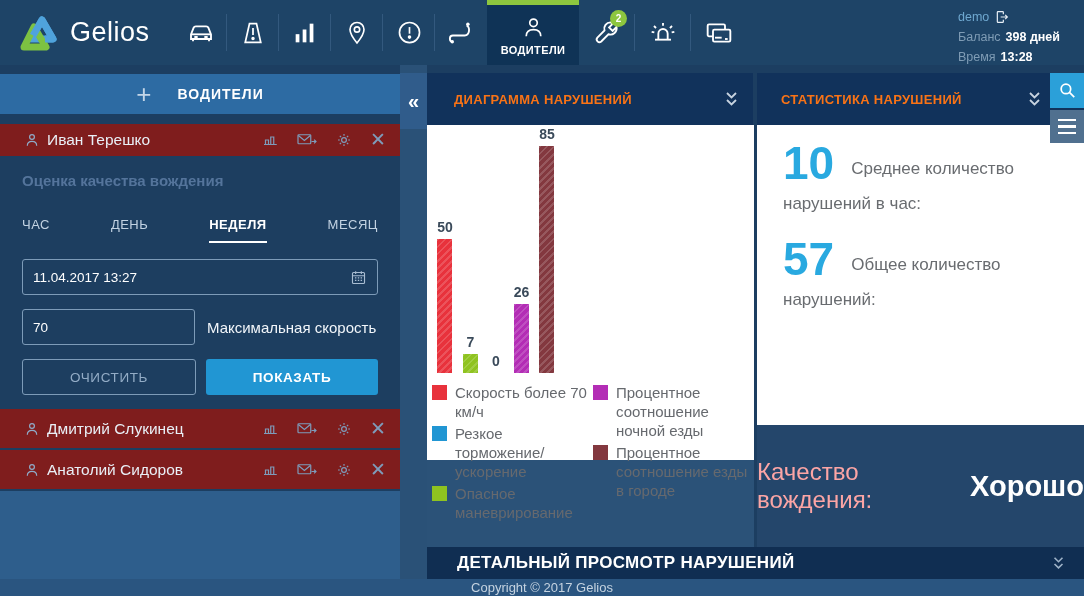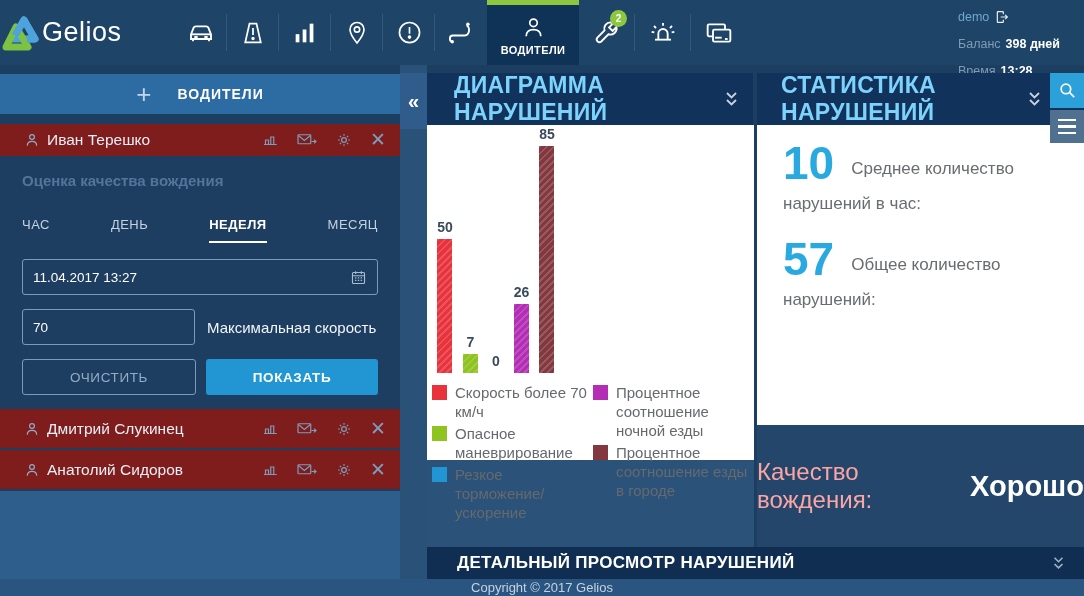--- a/index.html
+++ b/index.html
@@ -2,29 +2,29 @@
 <html><head>
 <meta charset="utf-8">
 <style>
   * { margin:0; padding:0; box-sizing:border-box; }
   html,body { width:1084px; height:596px; overflow:hidden; }
   body { position:relative; background:#1C3E61; font-family:"Liberation Sans","DejaVu Sans",sans-serif; }
   svg { display:block; }
 
   
   .navbar { position:absolute; left:0; top:0; width:1084px; height:65px; background:#1E4467; display:flex; align-items:stretch; }
-  .logo { width:175px; display:flex; align-items:center; }
+  .logo { width:175px; display:flex; align-items:center; padding-left:18px; gap:10px; }
   .logo-text { color:#fff; font-size:27px; letter-spacing:.5px; }
   .nav-cell { width:52px; display:flex; align-items:center; justify-content:center; position:relative; cursor:pointer; }
   .nav-cell.sep::after { content:""; position:absolute; right:0; top:14px; height:37px; width:1px; background:#33597E; }
   .nav-tab { width:92px; background:#0F3356; border-top:5px solid #8DC63F; display:flex; flex-direction:column; align-items:center; justify-content:center; gap:4px; cursor:pointer; }
   .nav-tab-label { color:#fff; font-size:11px; font-weight:bold; letter-spacing:.4px; }
   .nav-cell-w { width:56px; }
   .badge { position:absolute; top:10px; right:8px; width:17px; height:17px; border-radius:50%; background:#8DC63F; color:#fff; font-size:10px; font-weight:bold; display:flex; align-items:center; justify-content:center; }
-  .user-info { margin-left:auto; padding:9px 24px 0 0; display:flex; flex-direction:column; gap:11px; }
+  .user-info { margin-left:auto; padding:9px 24px 0 0; display:flex; flex-direction:column; gap:4px; }
   .ui-line { display:flex; align-items:center; gap:5px; font-size:12.5px; line-height:16px; justify-content:flex-start; }
   .ui-user { color:#6FA8D0; }
   .ui-label { color:#7F9CB5; }
   .ui-value { color:#fff; font-weight:bold; }
 
   
   .sidebar { position:absolute; left:0; top:65px; width:400px; height:514px; display:flex; flex-direction:column; background:#2E5E8C; }
   .sb-gap { height:9px; background:#1C3E61; flex:none; }
   .sb-gap2 { height:10px; background:#1C3E61; flex:none; }
   .sb-header { height:40px; background:#2D6BA3; display:flex; align-items:center; justify-content:center; gap:26px; flex:none; }
@@ -52,21 +52,21 @@
   .btn { height:36px; flex:1; border-radius:3px; display:flex; align-items:center; justify-content:center; font-size:13.5px; letter-spacing:.6px; cursor:pointer; }
   .btn-outline { border:1px solid #7D9BB8; color:#93ACC6; }
   .btn-solid { background:#2196D3; color:#fff; font-weight:bold; }
   .sb-fill { flex:1; background:#2E5E8C; }
 
   
   .strip { position:absolute; left:400px; top:65px; width:27px; height:514px; background:#2A5177; }
   .collapse-btn { position:absolute; left:0; top:8px; width:27px; height:56px; background:#305C8B; color:#fff; font-size:20px; font-weight:bold; display:flex; align-items:center; justify-content:center; cursor:pointer; }
 
   
-  .panel-header { position:absolute; height:52px; background:#11325B; color:#7dd3fc; font-size:23px; font-weight:bold; letter-spacing:.3px; display:flex; align-items:center; padding-left:27px; }
+  .panel-header { position:absolute; height:52px; background:#11325B; color:#f97316; font-size:13px; font-weight:bold; letter-spacing:.3px; display:flex; align-items:center; padding-left:27px; }
   .hdr-diagram { left:427px; top:73px; width:326px; }
   .hdr-stats { left:757px; top:73px; width:327px; padding-left:24px; }
   .chev2 { position:absolute; top:18px; cursor:pointer; }
 
   .chart-panel { position:absolute; left:427px; top:125px; width:327px; height:335px; background:#fff; }
   .chart-bottom { position:absolute; left:427px; top:460px; width:327px; height:87px; background:#2B5278; }
   .bars { position:absolute; left:0; top:0; right:0; bottom:87px; }
   .bar { position:absolute; bottom:0; width:15px; }
   .bar-label { position:absolute; width:34px; text-align:center; font-size:14px; font-weight:bold; color:#3A4A5A; }
   .legend { position:absolute; left:427px; top:383px; width:327px; display:flex; padding:0 0 0 5px; z-index:3; }
@@ -333,26 +333,26 @@
 </div>
 <div class="chart-bottom"></div>
 
 <div class="legend">
   <div class="leg-col">
     <div class="leg-item">
       <span class="sw" style="background: rgb(232, 50, 60);"></span>
       <span class="leg-text">Скорость более 70 км/ч</span>
     </div>
     <div class="leg-item">
+      <span class="sw" style="background: rgb(33, 150, 211);"></span>
+      <span class="leg-text">Резкое торможение/ускорение</span>
+    </div>
+    <div class="leg-item">
       <span class="sw" style="background: rgb(143, 195, 32);"></span>
       <span class="leg-text">Опасное маневрирование</span>
-    </div>
-    <div class="leg-item">
-      <span class="sw" style="background: rgb(33, 150, 211);"></span>
-      <span class="leg-text">Резкое торможение/ускорение</span>
     </div>
   </div>
   <div class="leg-col">
     <div class="leg-item">
       <span class="sw" style="background: rgb(179, 45, 181);"></span>
       <span class="leg-text">Процентное соотношение ночной езды</span>
     </div>
     <div class="leg-item">
       <span class="sw" style="background: rgb(131, 56, 63);"></span>
       <span class="leg-text">Процентное соотношение езды в городе</span>

